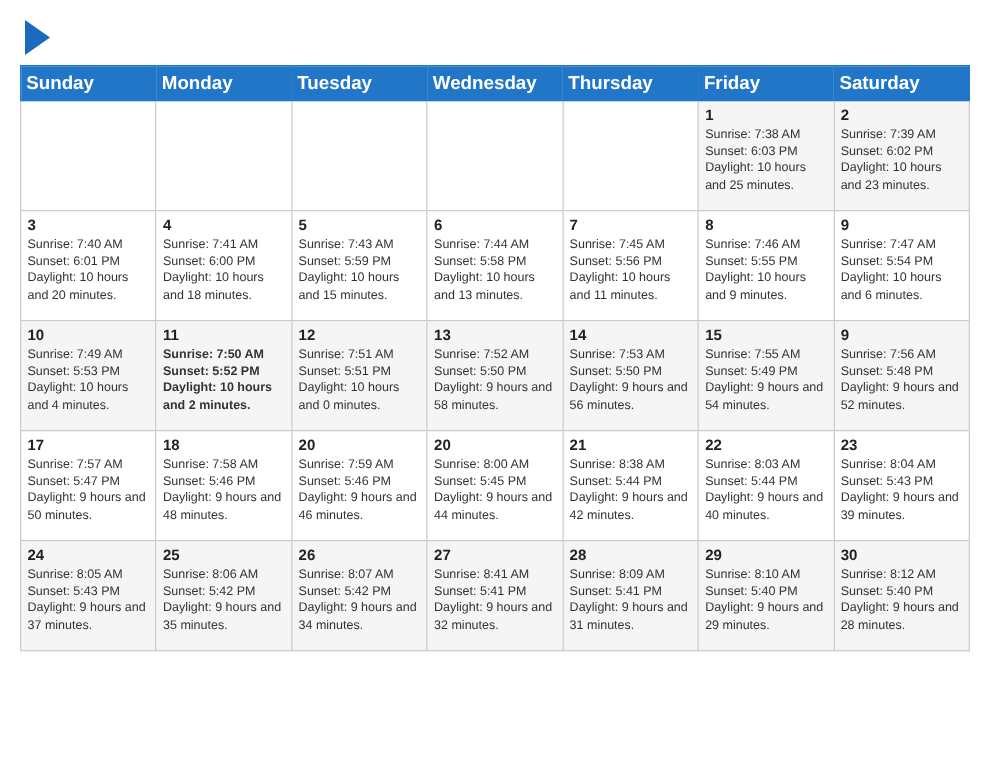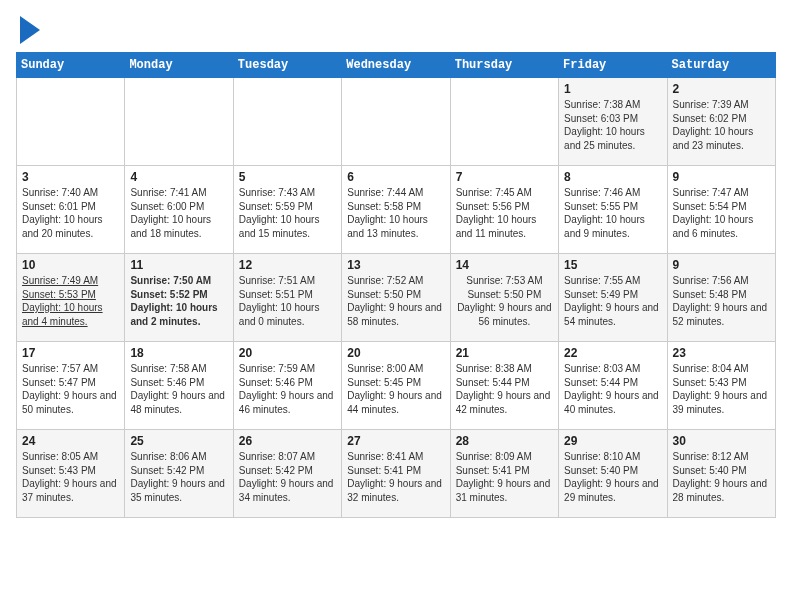--- a/index.html
+++ b/index.html
@@ -33,26 +33,25 @@
       color: #444;
     }
     table {
       width: 100%;
       border-collapse: collapse;
       table-layout: fixed;
     }
     thead th {
       background: #2176c7;
       color: #fff;
-      font-size: 12px;
+      font-size: 15px;
       font-weight: bold;
       padding: 5px 4px;
       text-align: left;
       border: 1px solid #2176c7;
-      font-family: Liberation Mono, monospace;
     }
     tbody td {
       border: 1px solid #ccc;
       vertical-align: top;
       padding: 4px 5px;
       font-size: 10.5px;
       color: #222;
       background: #fff;
       min-height: 80px;
       height: 88px;
@@ -169,21 +168,21 @@
         <td>
           <span class="day-num">9</span>
           <div class="day-info" style="white-space: pre-line;">Sunrise: 7:47 AM
 Sunset: 5:54 PM
 Daylight: 10 hours and 6 minutes.</div>
         </td>
       </tr>
       <tr>
         <td>
           <span class="day-num">10</span>
-          <div class="day-info" style="white-space: pre-line; text-decoration: underline;">Sunrise: 7:49 AM
+          <div class="day-info" style="white-space: pre-line;">Sunrise: 7:49 AM
 Sunset: 5:53 PM
 Daylight: 10 hours and 4 minutes.</div>
         </td>
         <td>
           <span class="day-num">11</span>
           <div class="day-info" style="white-space: pre-line; font-weight: bold;">Sunrise: 7:50 AM
 Sunset: 5:52 PM
 Daylight: 10 hours and 2 minutes.</div>
         </td>
         <td>
@@ -193,21 +192,21 @@
 Daylight: 10 hours and 0 minutes.</div>
         </td>
         <td>
           <span class="day-num">13</span>
           <div class="day-info" style="white-space: pre-line;">Sunrise: 7:52 AM
 Sunset: 5:50 PM
 Daylight: 9 hours and 58 minutes.</div>
         </td>
         <td>
           <span class="day-num">14</span>
-          <div class="day-info" style="white-space: pre-line; text-align: center;">Sunrise: 7:53 AM
+          <div class="day-info" style="white-space: pre-line;">Sunrise: 7:53 AM
 Sunset: 5:50 PM
 Daylight: 9 hours and 56 minutes.</div>
         </td>
         <td>
           <span class="day-num">15</span>
           <div class="day-info" style="white-space: pre-line;">Sunrise: 7:55 AM
 Sunset: 5:49 PM
 Daylight: 9 hours and 54 minutes.</div>
         </td>
         <td>

